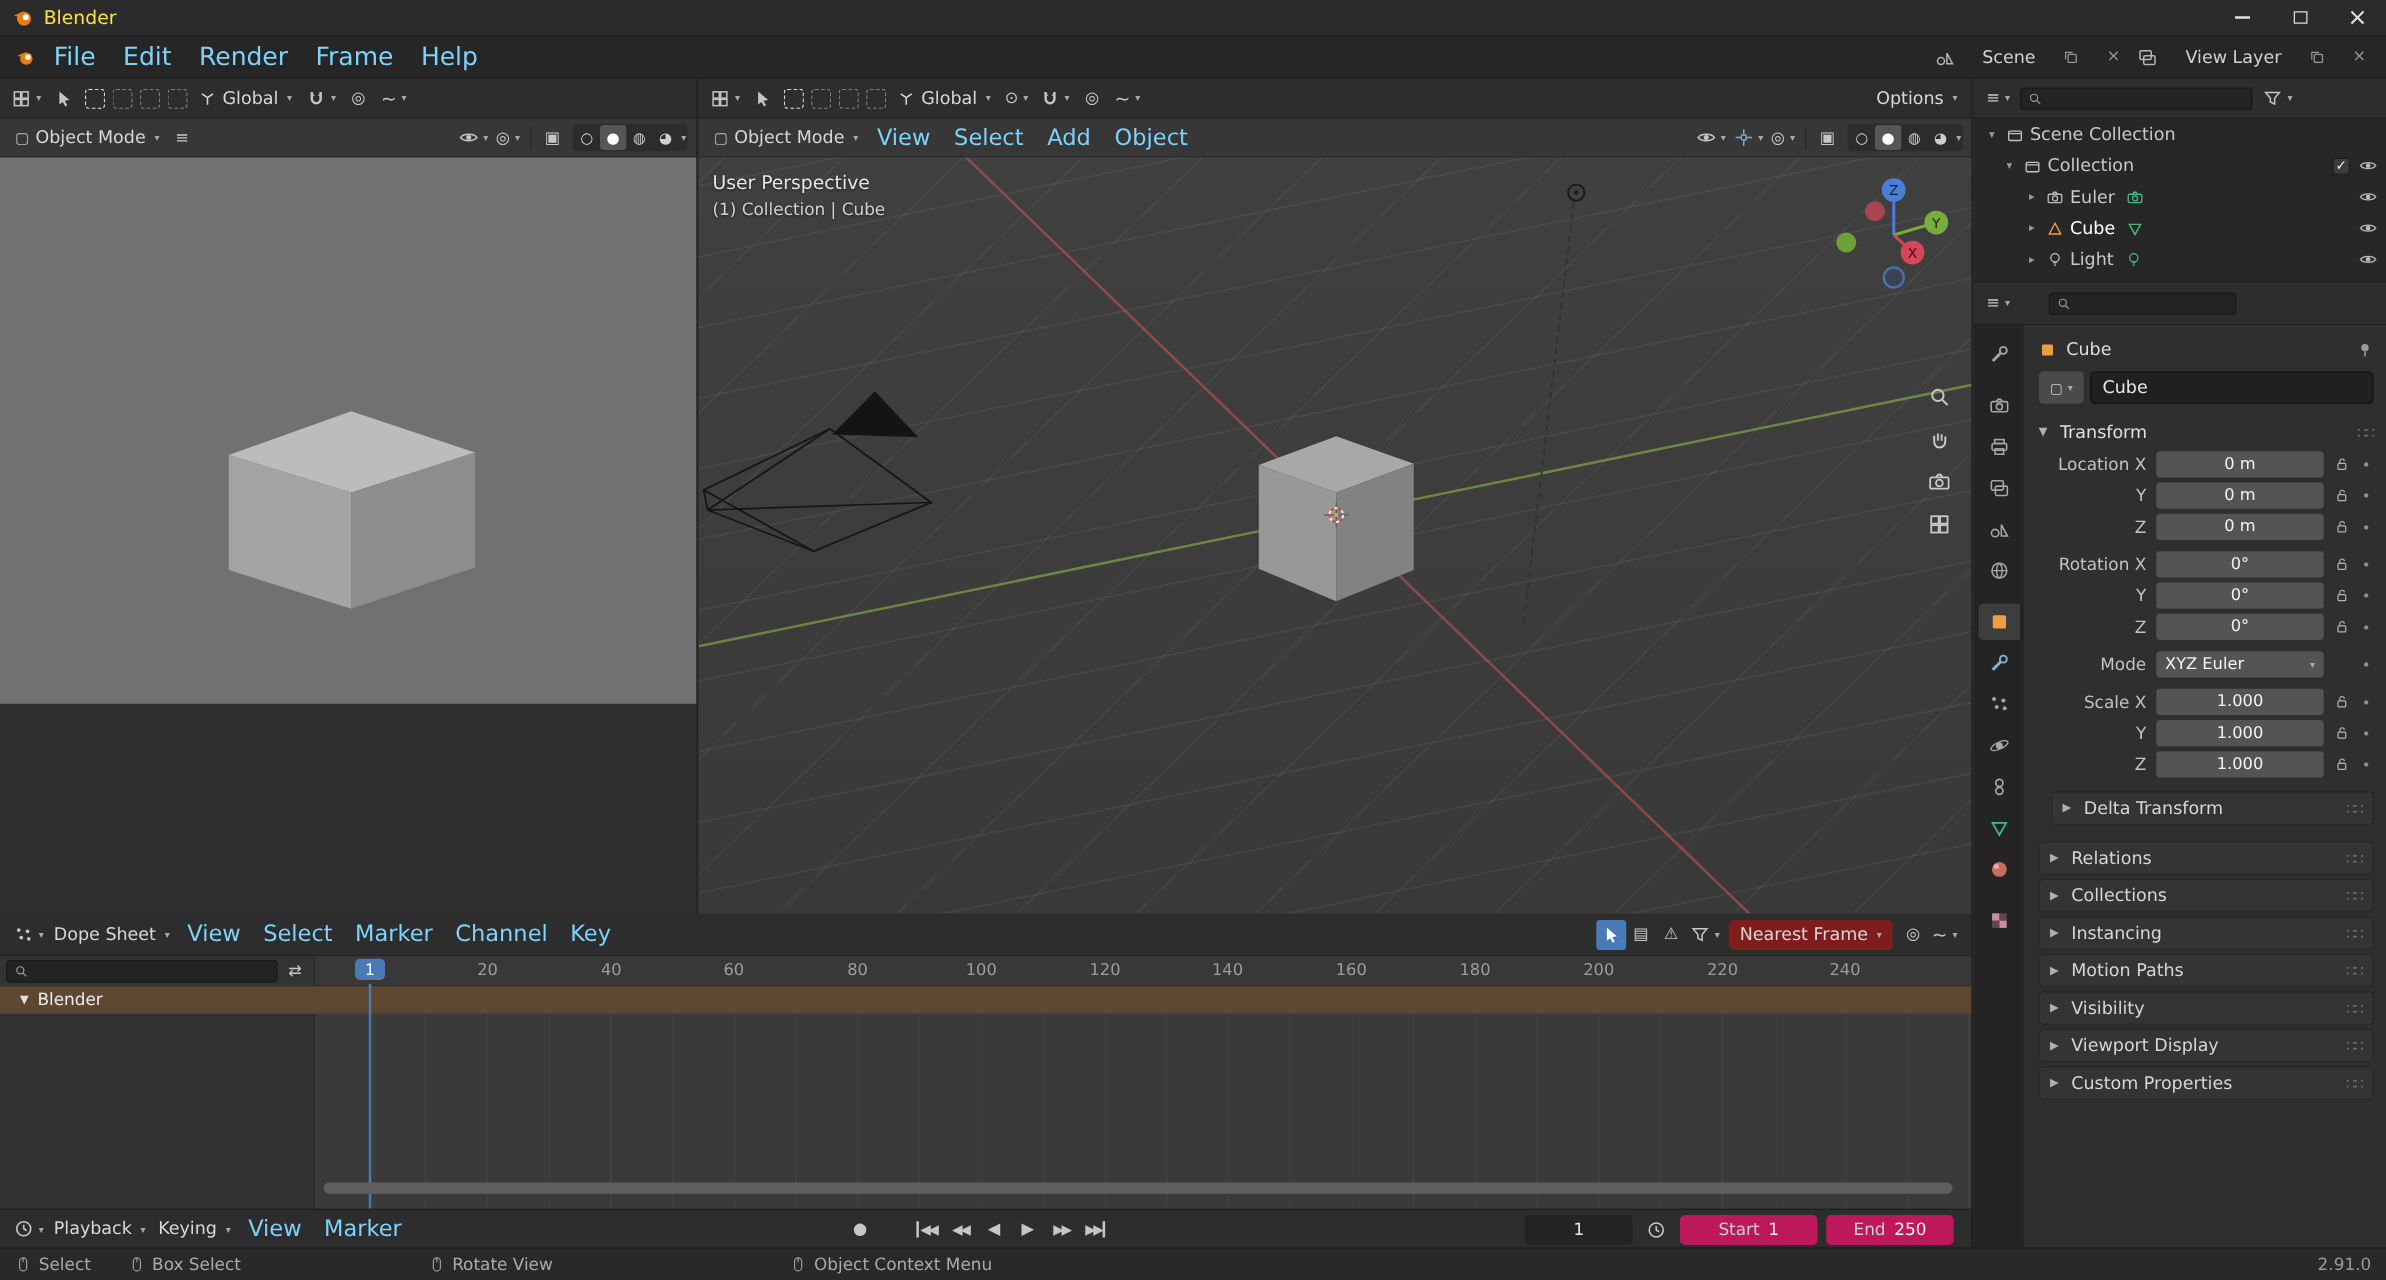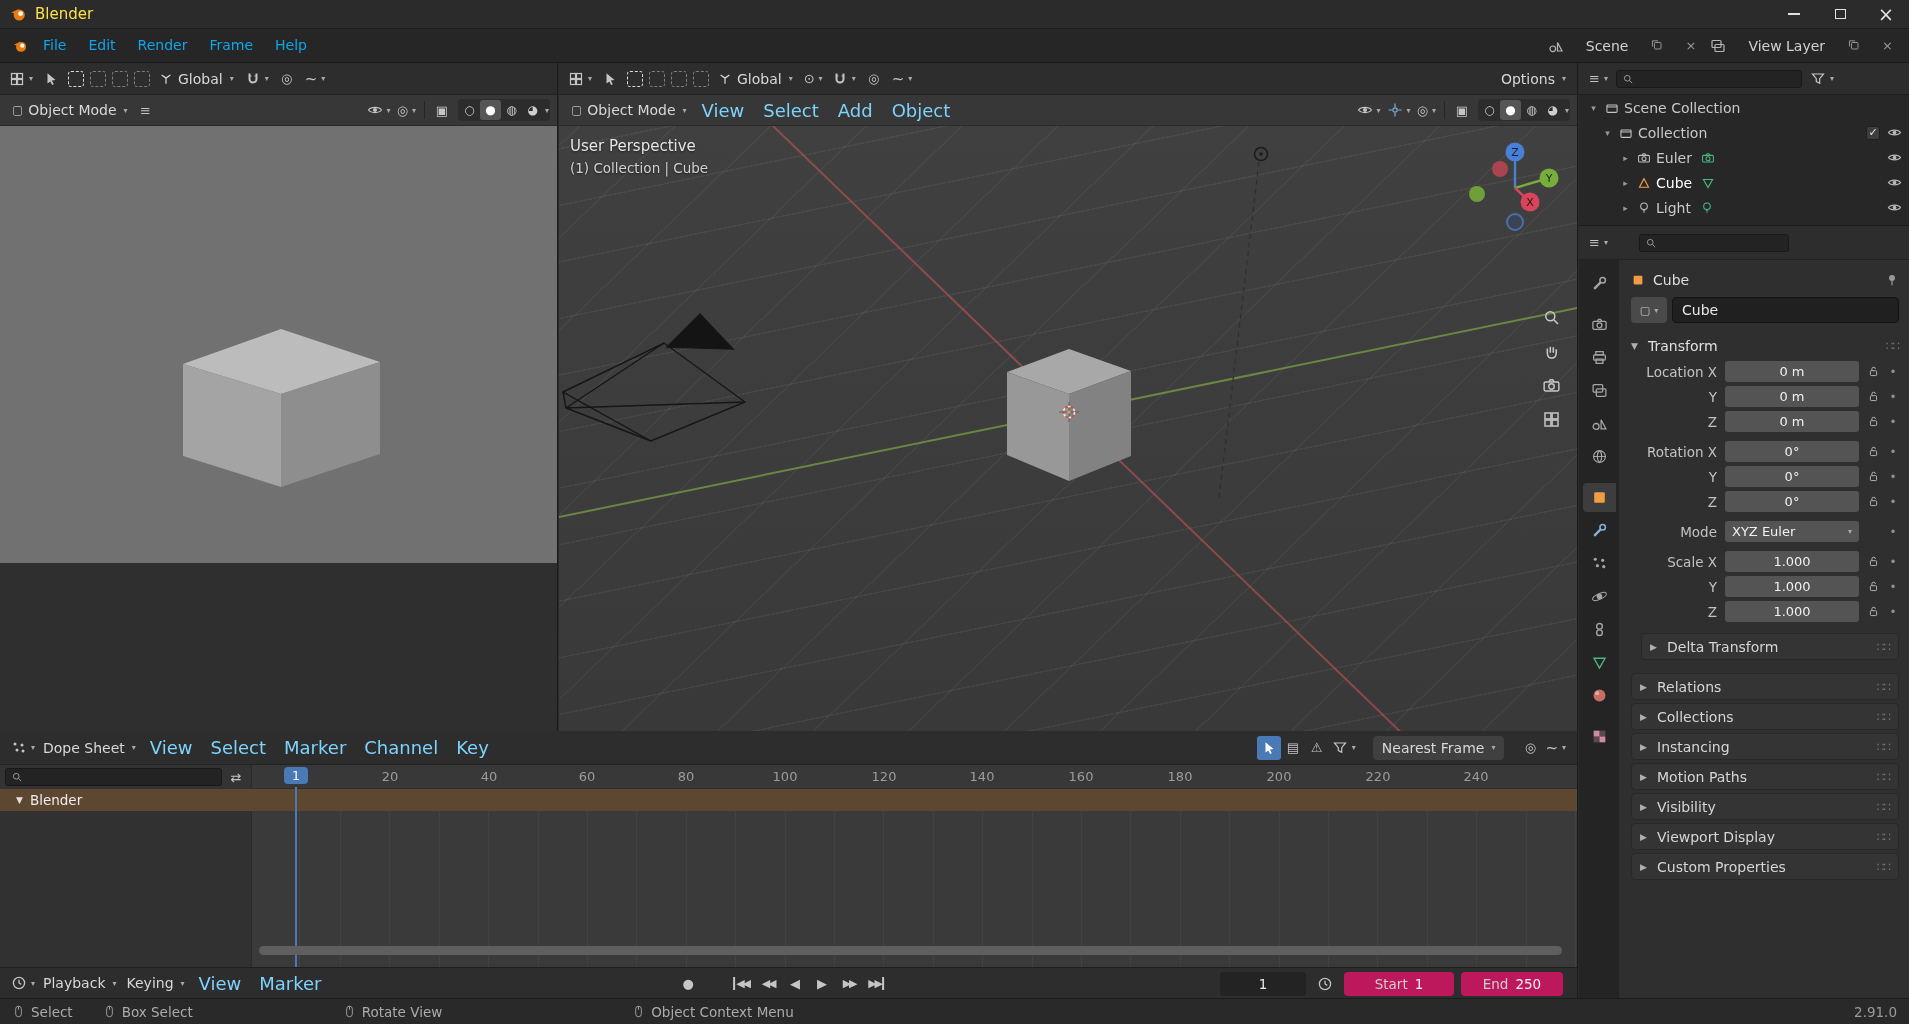--- a/index.html
+++ b/index.html
@@ -11,27 +11,27 @@
 
 .titlebar{position:absolute;left:0;top:0;width:1909px;height:29px;background:#2b2b2b;border-bottom:1px solid #1c1c1c;display:flex;align-items:center;padding-left:9px}
 .title{margin-left:8px;font-size:15px;color:#fde047}
 .wctl{margin-left:auto;display:flex;height:100%}
 .wbtn{width:46px;display:flex;align-items:center;justify-content:center;color:#e0e0e0}
 .minbar{width:12px;height:1.6px;background:#e0e0e0}
 .restore{width:11px;height:10px;border:1.4px solid #e0e0e0;position:relative}
 .xchar{font-size:19px;line-height:1}
 
 .topbar{position:absolute;left:0;top:29px;width:1909px;height:34px;background:#262626;border-bottom:1px solid #1a1a1a;display:flex;align-items:center;padding:0 8px}
-.mitem{padding:0 11px;font-size:14px;color:#0ea5e9;line-height:33px}
+.mitem{padding:0 11px;font-size:20px;color:#7dd3fc;line-height:33px}
 .tabs{display:flex;align-items:stretch;height:100%;margin-left:14px}
 .tab{padding:0 13px;display:flex;align-items:center;font-size:14px;color:#adadad;background:#272727;border-right:1px solid #1d1d1d}
 .tab.on{background:#3f3f3f;color:#f1f1f1;border-radius:5px 5px 0 0;border-right:none}
 .tab.add{color:#bdbdbd;background:transparent;border-right:none;padding:0 9px}
 .tbr{margin-left:auto;display:flex;align-items:center;gap:14px;padding-right:8px}
-.idgrp{display:flex;gap:22px;color:#d2d2d2}
+.idgrp{display:flex;align-items:center;gap:22px;color:#d2d2d2}
 .idgrp .x{color:#9a9a9a;font-size:13px}
 
 .ehdr1{height:32px;background:#2d2d2d;border-bottom:1px solid #232323;display:flex;align-items:center;padding:0 6px;gap:3px}
 .ehdr2{height:31px;background:#373737;border-bottom:1px solid #2a2a2a;display:flex;align-items:center;padding:0 7px;gap:1px}
 .hmenu{padding:0 9px;font-size:18px;color:#7dd3fc}
 .tbtn{height:24px;min-width:24px;padding:0 3px;display:inline-flex;align-items:center;justify-content:center;border-radius:3px;color:#c5c5c5;gap:2px;font-size:13px}
 .tbtn.on{background:#4a7ab5;color:#fff}
 .ddl{display:inline-flex;align-items:center;gap:5px;color:#d8d8d8;padding:0 5px;font-size:14px}
 .selbox{width:16px;height:16px;border:1.4px dashed #7d7d7d;border-radius:3px;margin:0 1.5px}
 .selbox.on{border-color:#d9d9d9}
@@ -583,21 +583,21 @@
           </div>
         <div class="tbtn">
             <span>⚠</span>
           </div>
         <div class="tbtn">
             <svg class="ic">
               <use href="#i-funnel"></use>
             </svg>
             <span class="cv">▾</span>
           </div>
-        <div class="ddl" style="background:#404040;border-radius:4px;height:24px;padding:0 9px;margin:0 14px">
+        <div class="ddl" style="background:#7f1d1d;border-radius:4px;height:24px;padding:0 9px;margin:0 4px">
           <span>Nearest Frame</span>
           <span class="cv">▾</span>
         </div>
         <div class="tbtn">
             <span>◎</span>
           </div>
         <div class="tbtn">
             <span style="font-size:15px">~</span>
             <span class="cv">▾</span>
           </div>

